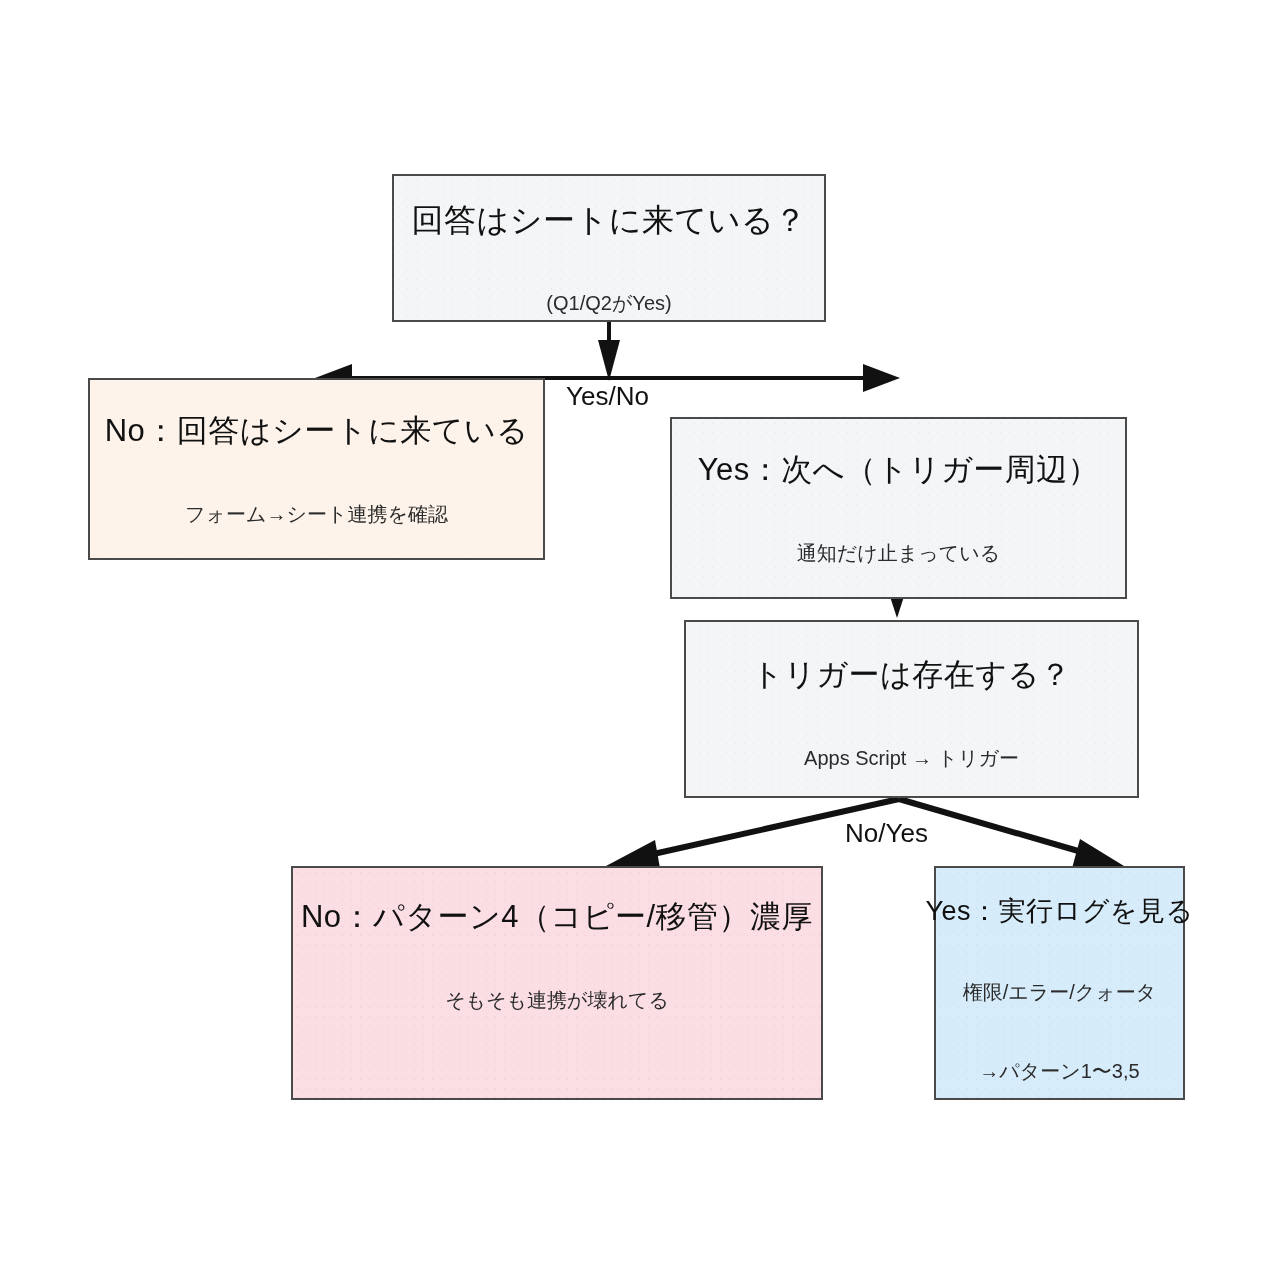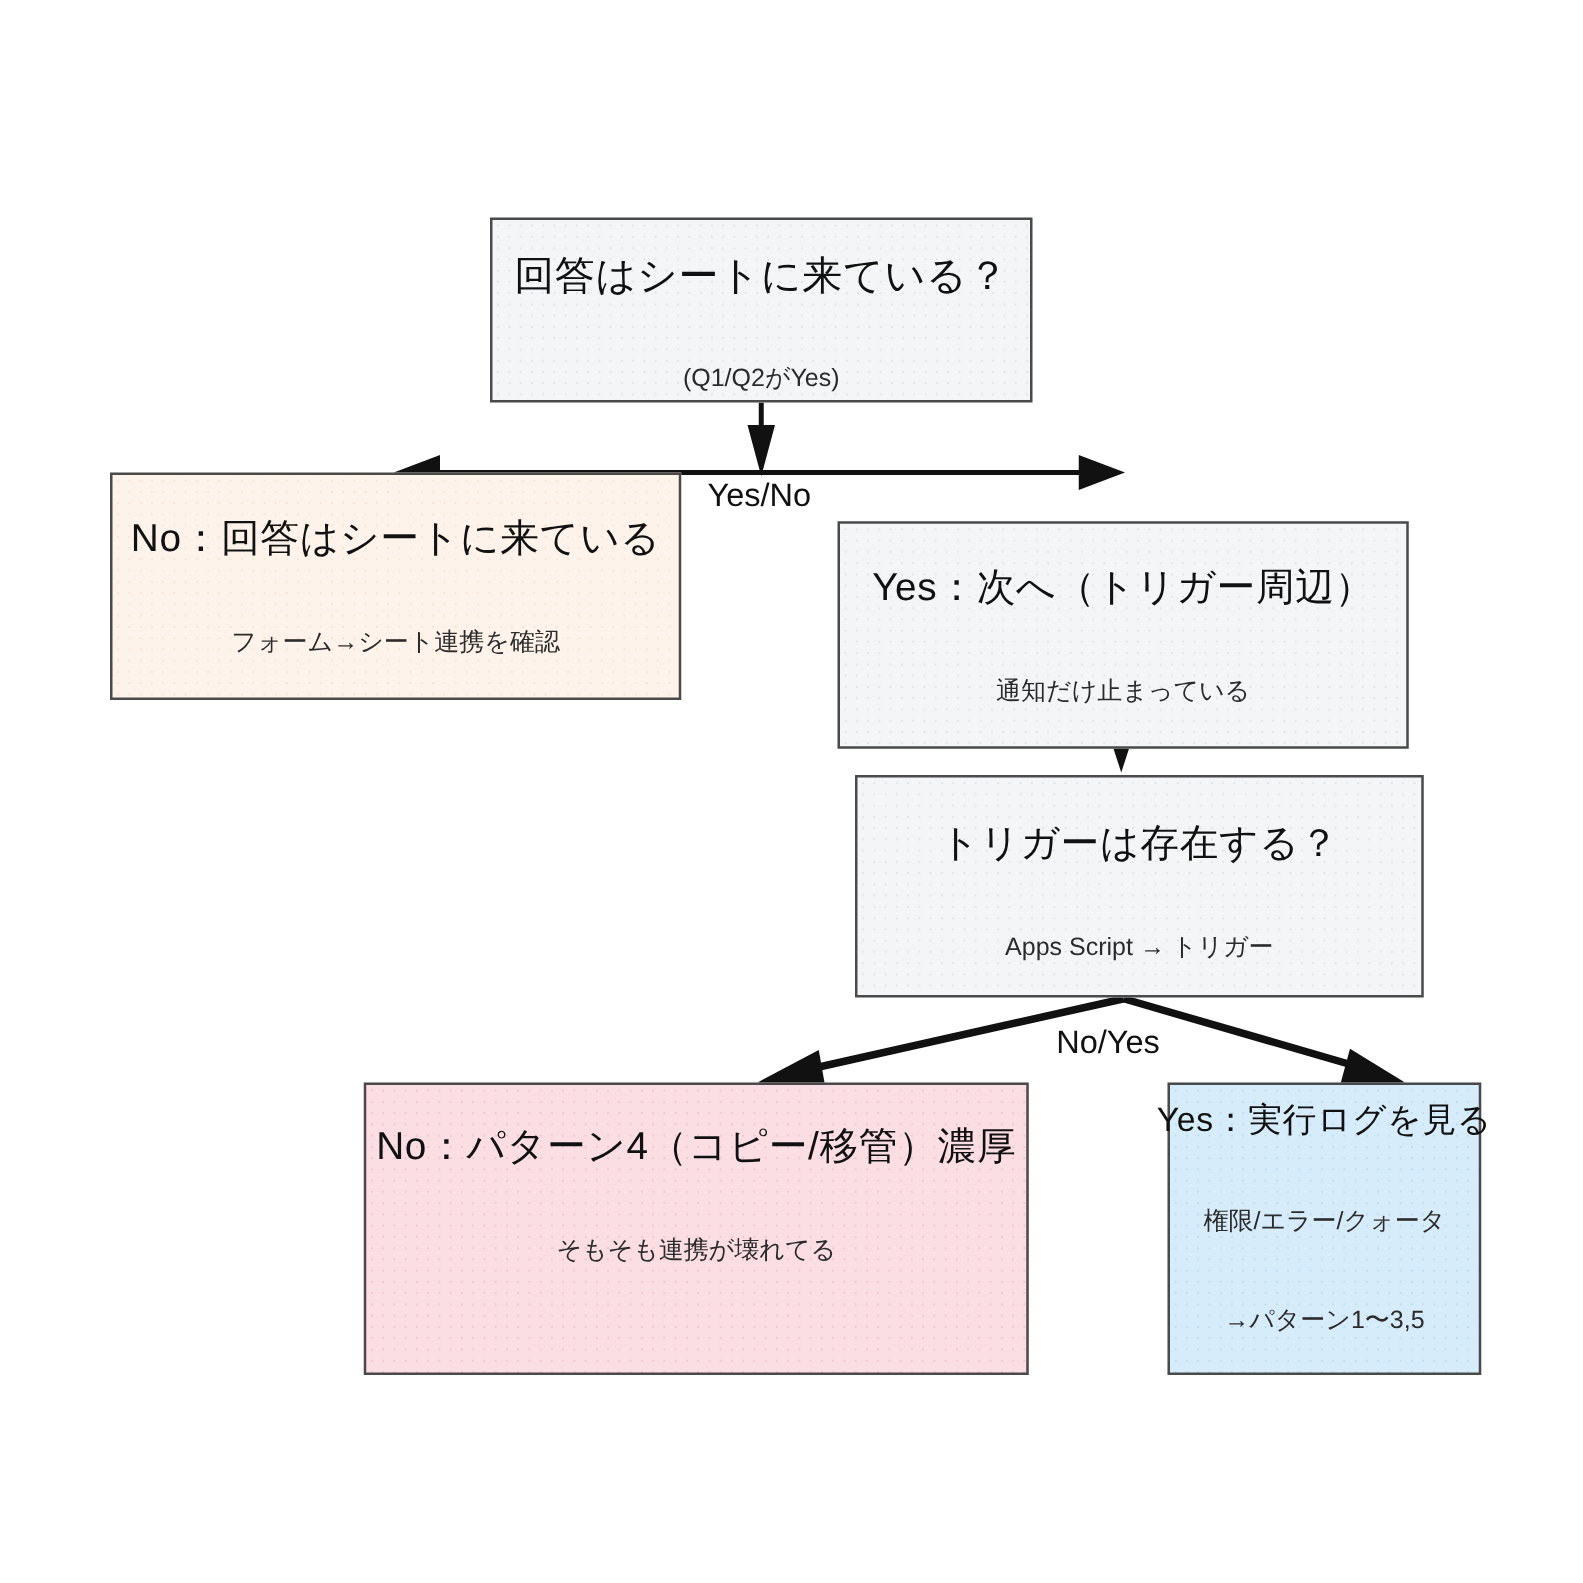--- a/index.html
+++ b/index.html
@@ -93,21 +93,21 @@
   #node-root     { left: 392px;  top: 174px;  width: 434px;  height: 148px; }
   #node-no-link  { left: 88px;   top: 378px;  width: 457px;  height: 182px; }
   #node-yes-next { left: 670px;  top: 400px;  width: 457px;  height: 182px; margin-top: 17px; }
   #node-trigger  { left: 684px;  top: 620px;  width: 455px;  height: 178px; }
   #node-pattern4 { left: 291px;  top: 866px;  width: 532px;  height: 234px; align-items: center; }
   #node-logs     { left: 934px;  top: 866px;  width: 251px;  height: 234px; }
 
   #node-root .title     { font-size: 32px; }
   #node-logs .title     { font-size: 27px; }
   #node-logs .sub       { font-size: 20px; }
-  #node-logs            { padding-top: 12px; }
+  #node-logs            { padding-top: 27px; }
   #node-pattern4        { padding-top: 30px; }
   #node-no-link         { padding-top: 32px; }
   #node-yes-next        { padding-top: 32px; }
   #node-trigger         { padding-top: 34px; }
 
   #label-yesno { left: 566px; top: 381px; }
   #label-noyes { left: 845px; top: 818px; }
 </style>
 </head>
 <body>

